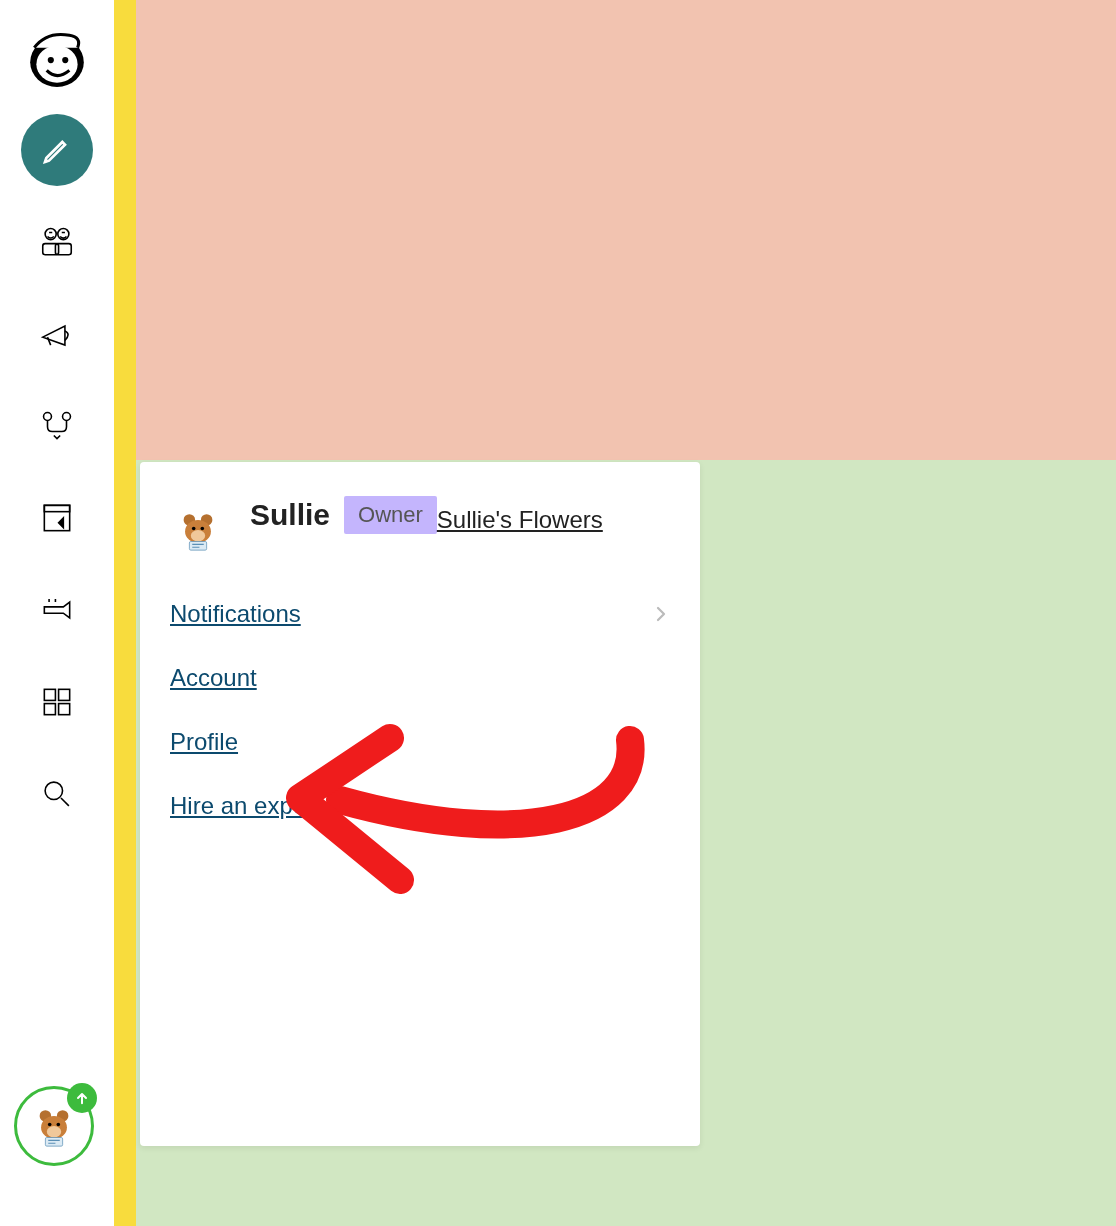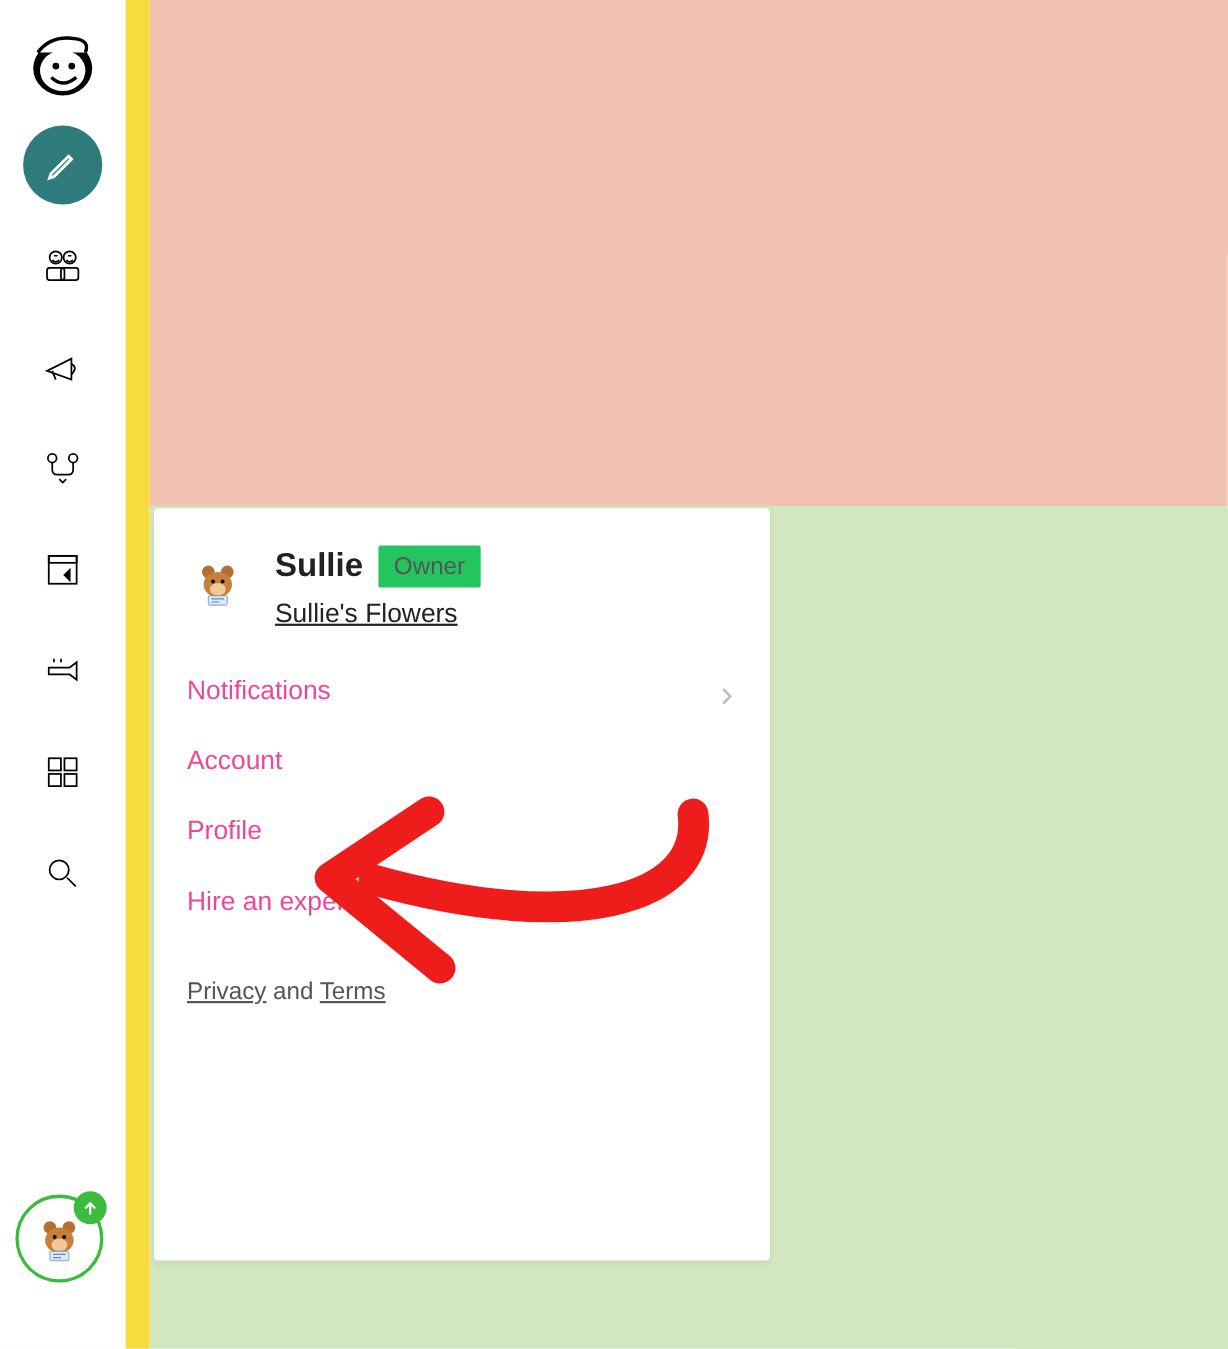--- a/index.html
+++ b/index.html
@@ -88,43 +88,44 @@
     display: flex; align-items: flex-start;
     padding: 0 30px 24px 30px;
   }
   .popup-avatar {
     width: 56px; height: 56px;
     margin-right: 24px;
     display: flex; align-items: center; justify-content: center;
     margin-top: 6px;
   }
   .popup-user {
-    display: flex; flex-direction: column;
+    display: flex; flex-direction: row;
   }
   .user-row { display: flex; align-items: center; }
   .user-name {
     font-size: 30px; font-weight: 700; color: #222;
     margin-right: 14px;
   }
   .user-role {
     font-size: 22px; color: #555;
-    background: #22c55e;
+    background: #c4b5fd;
     padding: 6px 14px;
     border-radius: 2px;
   }
   .user-org {
     font-size: 24px; color: #222;
     margin-top: 10px;
     text-decoration: underline;
   }
   .popup-item {
-    display: flex; align-items: flex-end; justify-content: space-between;
+    display: flex; align-items: center; justify-content: space-between;
     padding: 18px 30px;
-    font-size: 24px; color: #ec4899;
+    font-size: 24px; color: #0c4a6e;
     cursor: pointer;
+    text-decoration: underline;
   }
   .popup-item .chev { width: 18px; height: 18px; }
   .popup-bottom {
     padding: 36px 30px 0 30px;
     font-size: 22px; color: #555;
   }
   .popup-bottom a { color: #555; text-decoration: underline; cursor: pointer; }
 
   
   .red-arrow {
@@ -276,22 +277,19 @@
   <div class="popup-item">
     <span>Account</span>
   </div>
   <div class="popup-item">
     <span>Profile</span>
   </div>
   <div class="popup-item">
     <span>Hire an expert</span>
   </div>
 
-  <div class="popup-bottom">
-    <a>Privacy</a><span> and </span><a>Terms</a>
-  </div>
 </div>
 
 <svg class="red-arrow" width="380" height="200" viewBox="0 0 380 200">
   <path d="M350 20
            C 360 100, 240 130, 60 80" stroke="#ef1c1c" stroke-width="28" fill="none" stroke-linecap="round"></path>
   <path d="M110 18 L20 78 L120 160" stroke="#ef1c1c" stroke-width="28" fill="none" stroke-linecap="round" stroke-linejoin="round"></path>
 </svg>
 
 </body></html>

